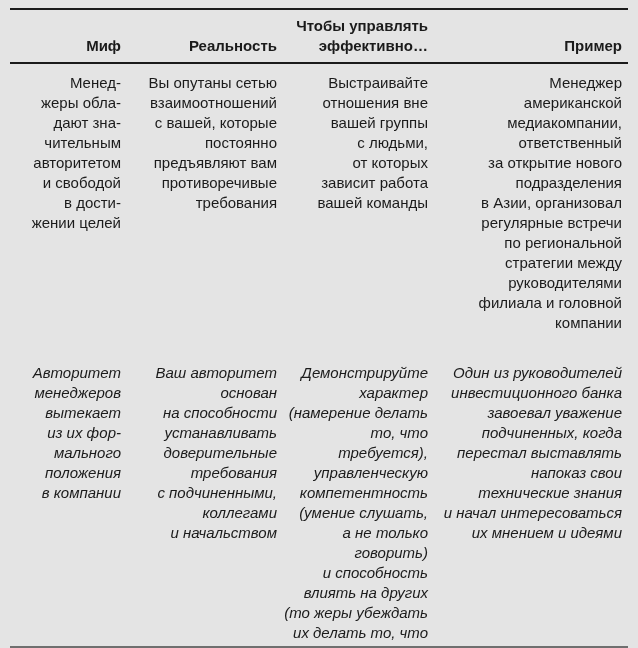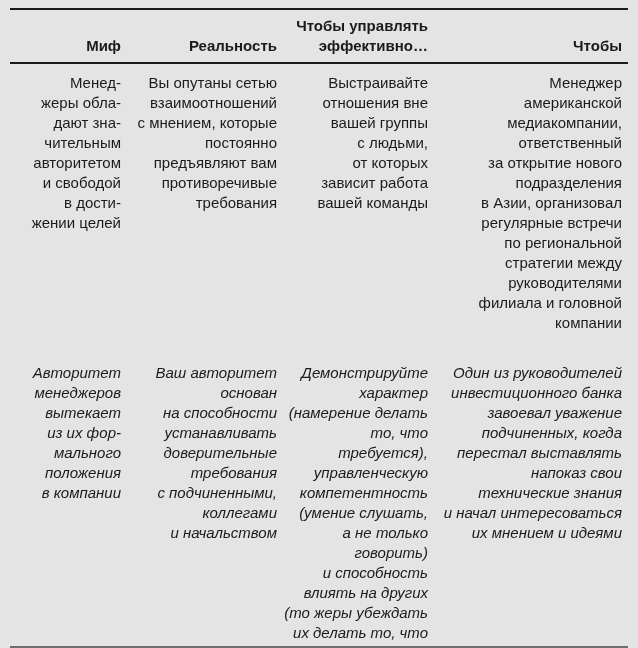--- a/index.html
+++ b/index.html
@@ -71,37 +71,37 @@
 
 <div class="page">
 
   <div class="rule rule-top"></div>
 
   <div class="grid header-row">
     <div class="cell">Миф</div>
     <div class="cell">Реальность</div>
     <div class="cell">Чтобы управлять
 эффективно…</div>
-    <div class="cell">Чтобы</div>
+    <div class="cell">Пример</div>
   </div>
 
   <div class="rule rule-header"></div>
 
   <div class="grid body-row-1">
     <div class="cell">Менед-
 жеры обла-
 дают зна-
 чительным
 авторитетом
 и свободой
 в дости-
 жении целей</div>
     <div class="cell">Вы опутаны сетью
 взаимоотношений
-с мнением, которые
+с вашей, которые
 постоянно
 предъявляют вам
 противоречивые
 требования</div>
     <div class="cell">Выстраивайте
 отношения вне
 вашей группы
 с людьми,
 от которых
 зависит работа

